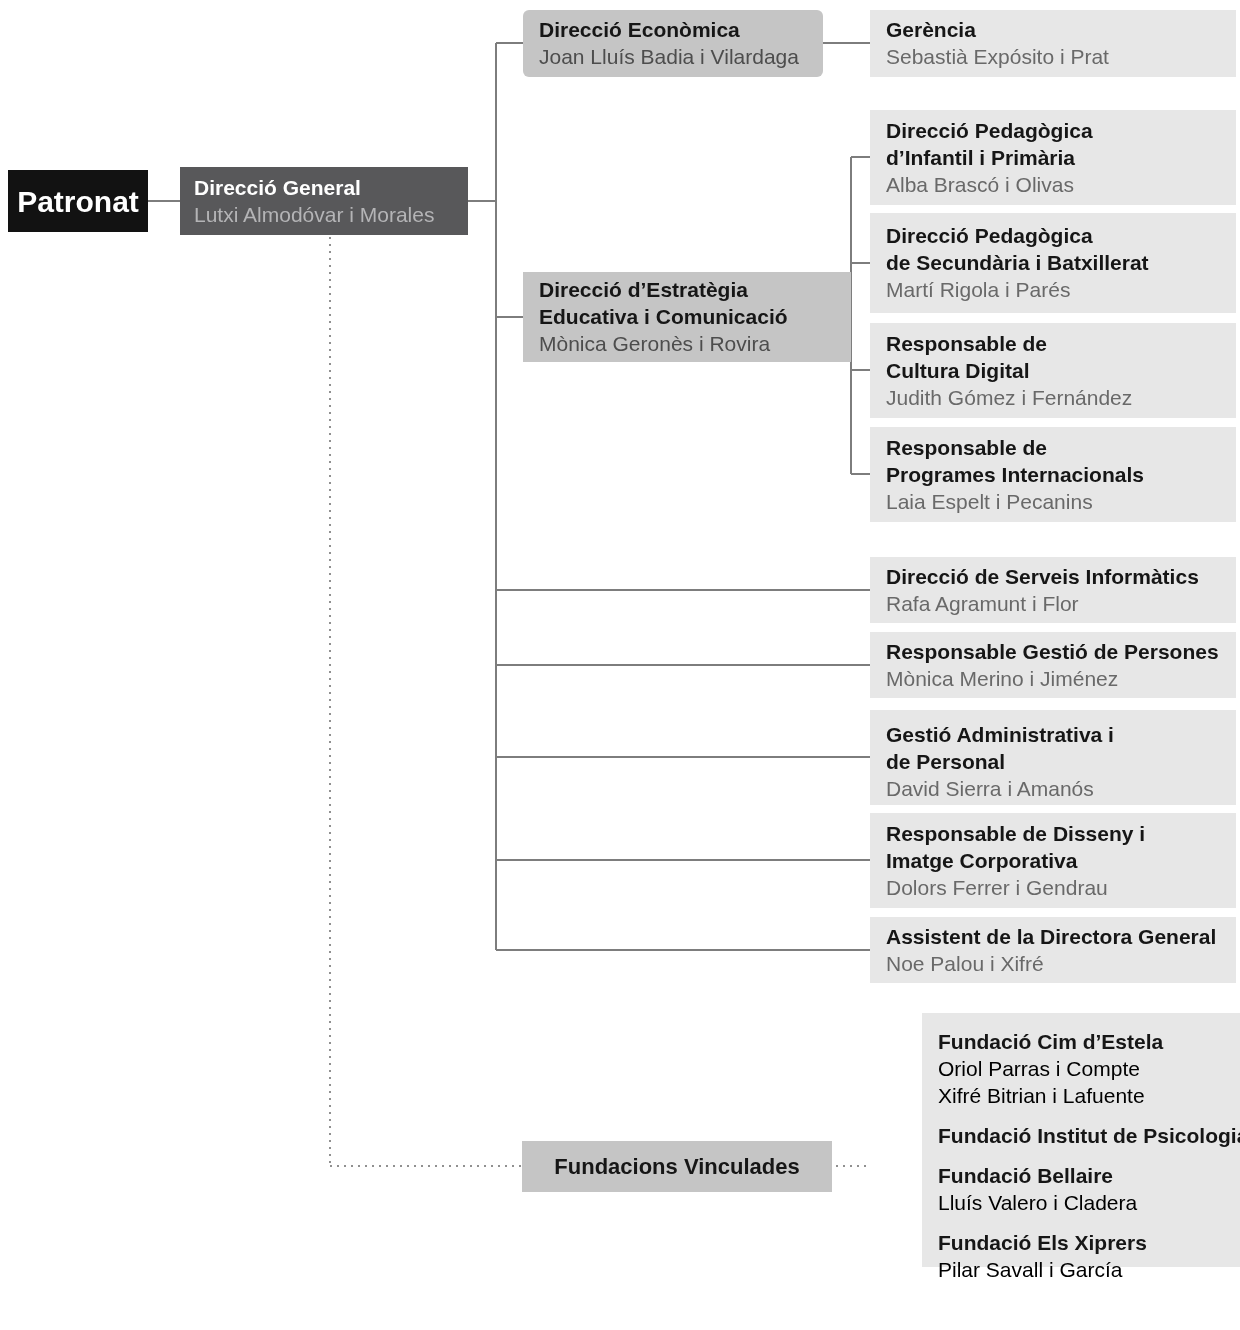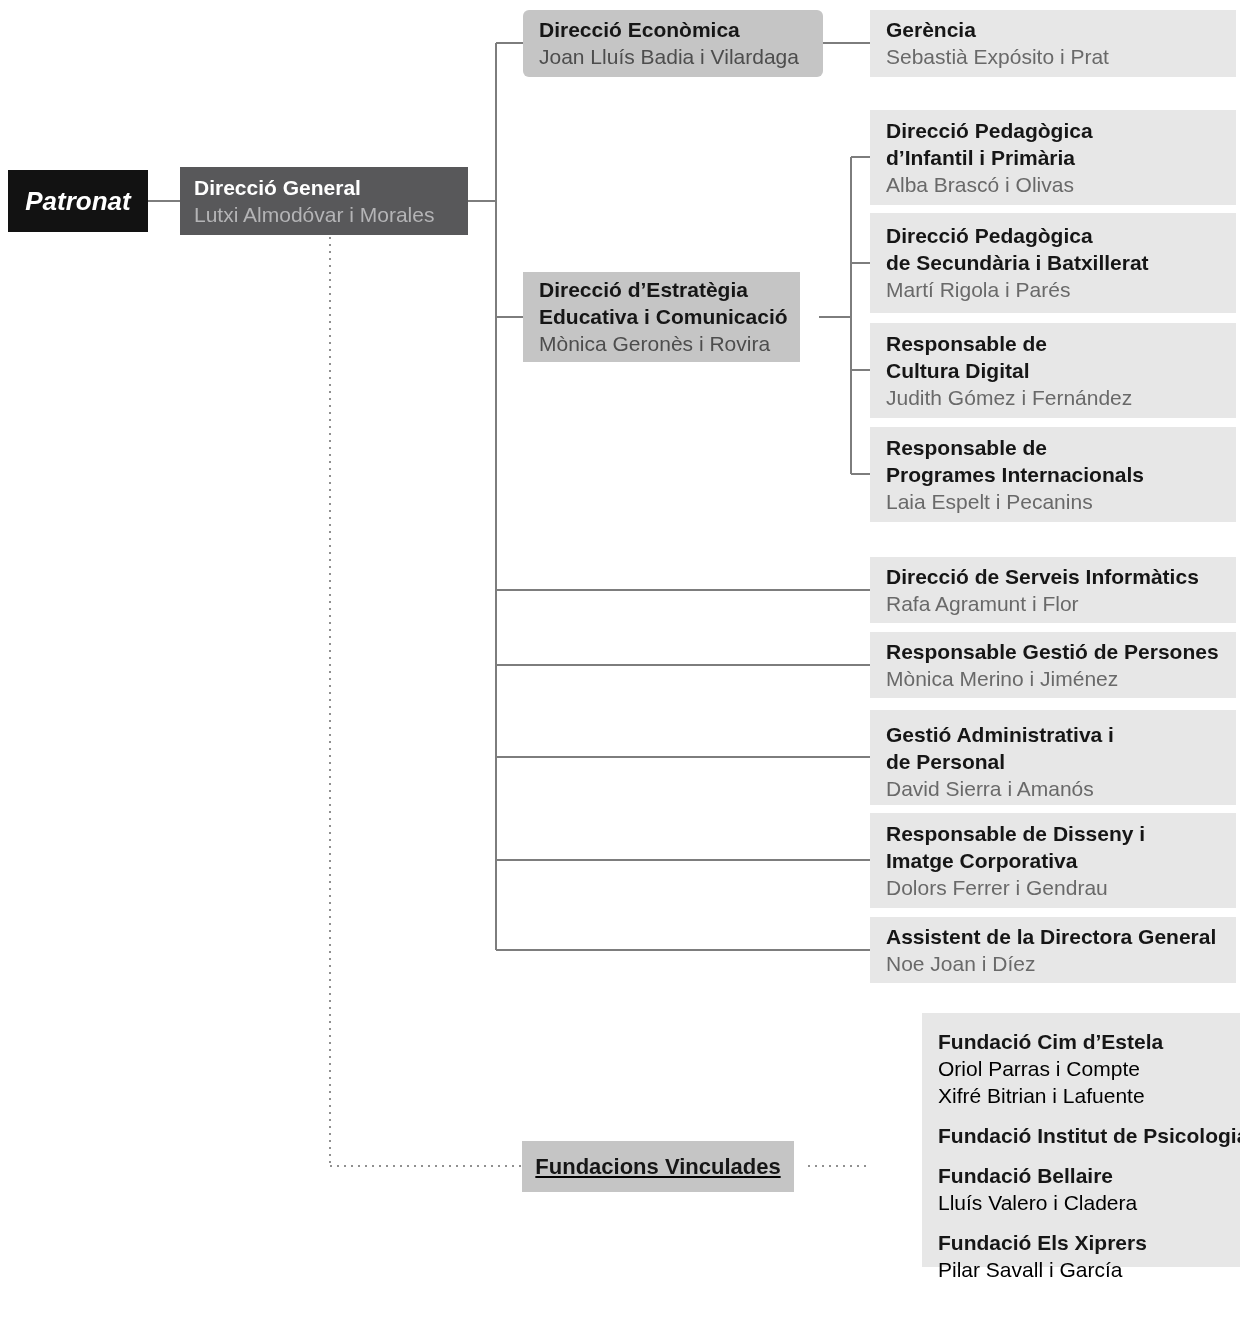--- a/index.html
+++ b/index.html
@@ -19,21 +19,21 @@
   .node .t{font-size:21px; line-height:27px; font-weight:700; color:var(--c-title); white-space:nowrap;}
   .node .n{font-size:21px; line-height:27px; font-weight:400; white-space:nowrap;}
   .light{background:var(--c-light); padding:6px 16px;}
   .light .n{color:var(--c-name-on-light);}
   .medium{background:var(--c-medium); padding:6px 16px;}
   .medium .n{color:var(--c-name-on-medium);}
   .dark{background:var(--c-dark); padding:7px 14px;}
   .dark .t{color:var(--c-white);}
   .dark .n{color:var(--c-name-on-dark);}
   .black{background:var(--c-black); display:flex; align-items:center; justify-content:center;}
-  .black .t{color:var(--c-white); font-size:26px;font-style:italic;}
+  .black .t{color:var(--c-white); font-size:30px;}
   .label-box{display:flex; align-items:center; justify-content:center; padding:0;}
   .label-box .t{font-size:22px;}
   .panel{background:var(--c-light); padding:15px 16px;}
   .panel .entry{margin-bottom:13px;}
   .panel .entry:last-child{margin-bottom:0;}
 </style>
 </head>
 <body>
 
 <div class="canvas">
@@ -72,21 +72,21 @@
   <div class="node dark" style="left:180px;top:167px;width:288px;height:68px;">
     <div class="t">Direcció General</div>
     <div class="n">Lutxi Almodóvar i Morales</div>
   </div>
 
   <div class="node medium" style="left:523px;top:10px;width:300px;height:67px;border-radius:6px;">
     <div class="t">Direcció Econòmica</div>
     <div class="n">Joan Lluís Badia i Vilardaga</div>
   </div>
 
-  <div class="node medium" style="left:523px;top:272px;width:277px;height:90px;padding-top:4px;">
+  <div class="node medium" style="left:523px;top:272px;width:328px;height:90px;padding-top:4px;">
     <div class="t">Direcció d’Estratègia</div>
     <div class="t">Educativa i Comunicació</div>
     <div class="n">Mònica Geronès i Rovira</div>
   </div>
 
   <div class="node light" style="left:870px;top:10px;width:366px;height:67px;">
     <div class="t">Gerència</div>
     <div class="n">Sebastià Expósito i Prat</div>
   </div>
 
@@ -131,24 +131,24 @@
   </div>
 
   <div class="node light" style="left:870px;top:813px;width:366px;height:95px;padding-top:7px;">
     <div class="t">Responsable de Disseny i</div>
     <div class="t">Imatge Corporativa</div>
     <div class="n">Dolors Ferrer i Gendrau</div>
   </div>
 
   <div class="node light" style="left:870px;top:917px;width:366px;height:66px;">
     <div class="t">Assistent de la Directora General</div>
-    <div class="n">Noe Joan i Díez</div>
+    <div class="n">Noe Palou i Xifré</div>
   </div>
 
-  <div class="node medium label-box" style="left:522px;top:1141px;width:272px;height:51px;text-decoration:underline;">
+  <div class="node medium label-box" style="left:522px;top:1141px;width:310px;height:51px;">
     <div class="t">Fundacions Vinculades</div>
   </div>
 
   <div class="node panel" style="left:922px;top:1013px;width:366px;height:254px;">
     <div class="entry">
       <div class="t">Fundació Cim d’Estela</div>
       <div class="n">Oriol Parras i Compte</div>
       <div class="n">Xifré Bitrian i Lafuente</div>
     </div>
     <div class="entry">

